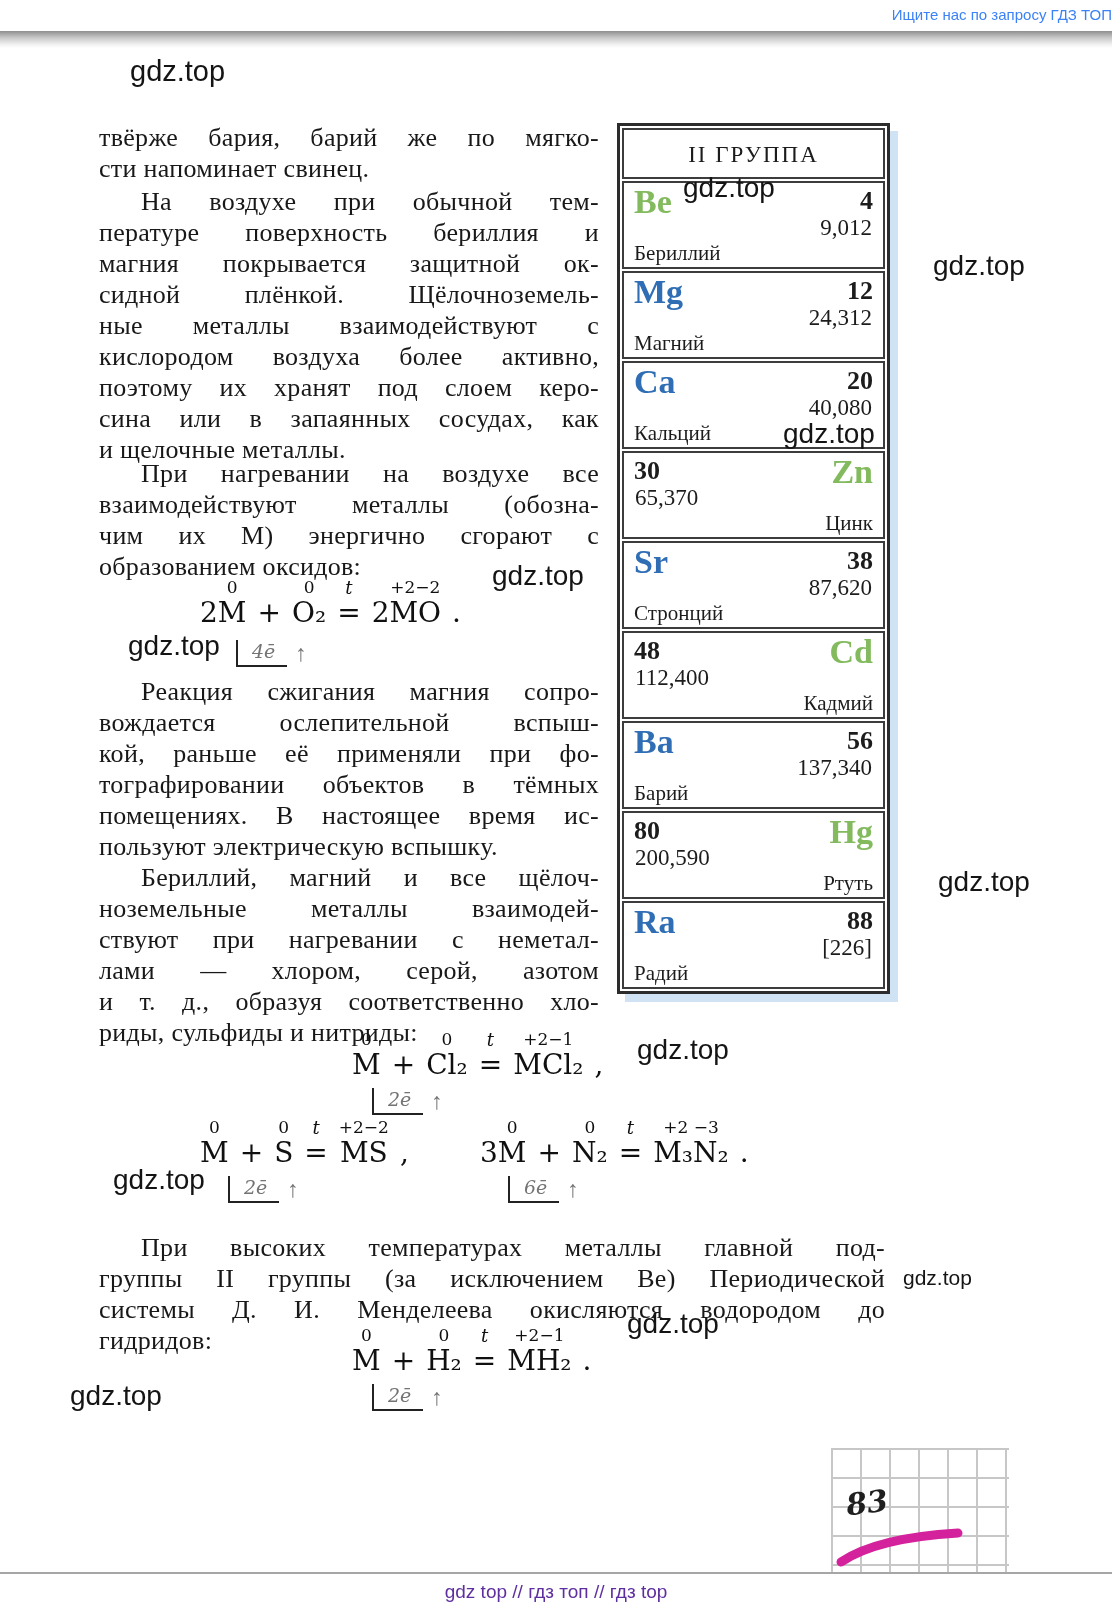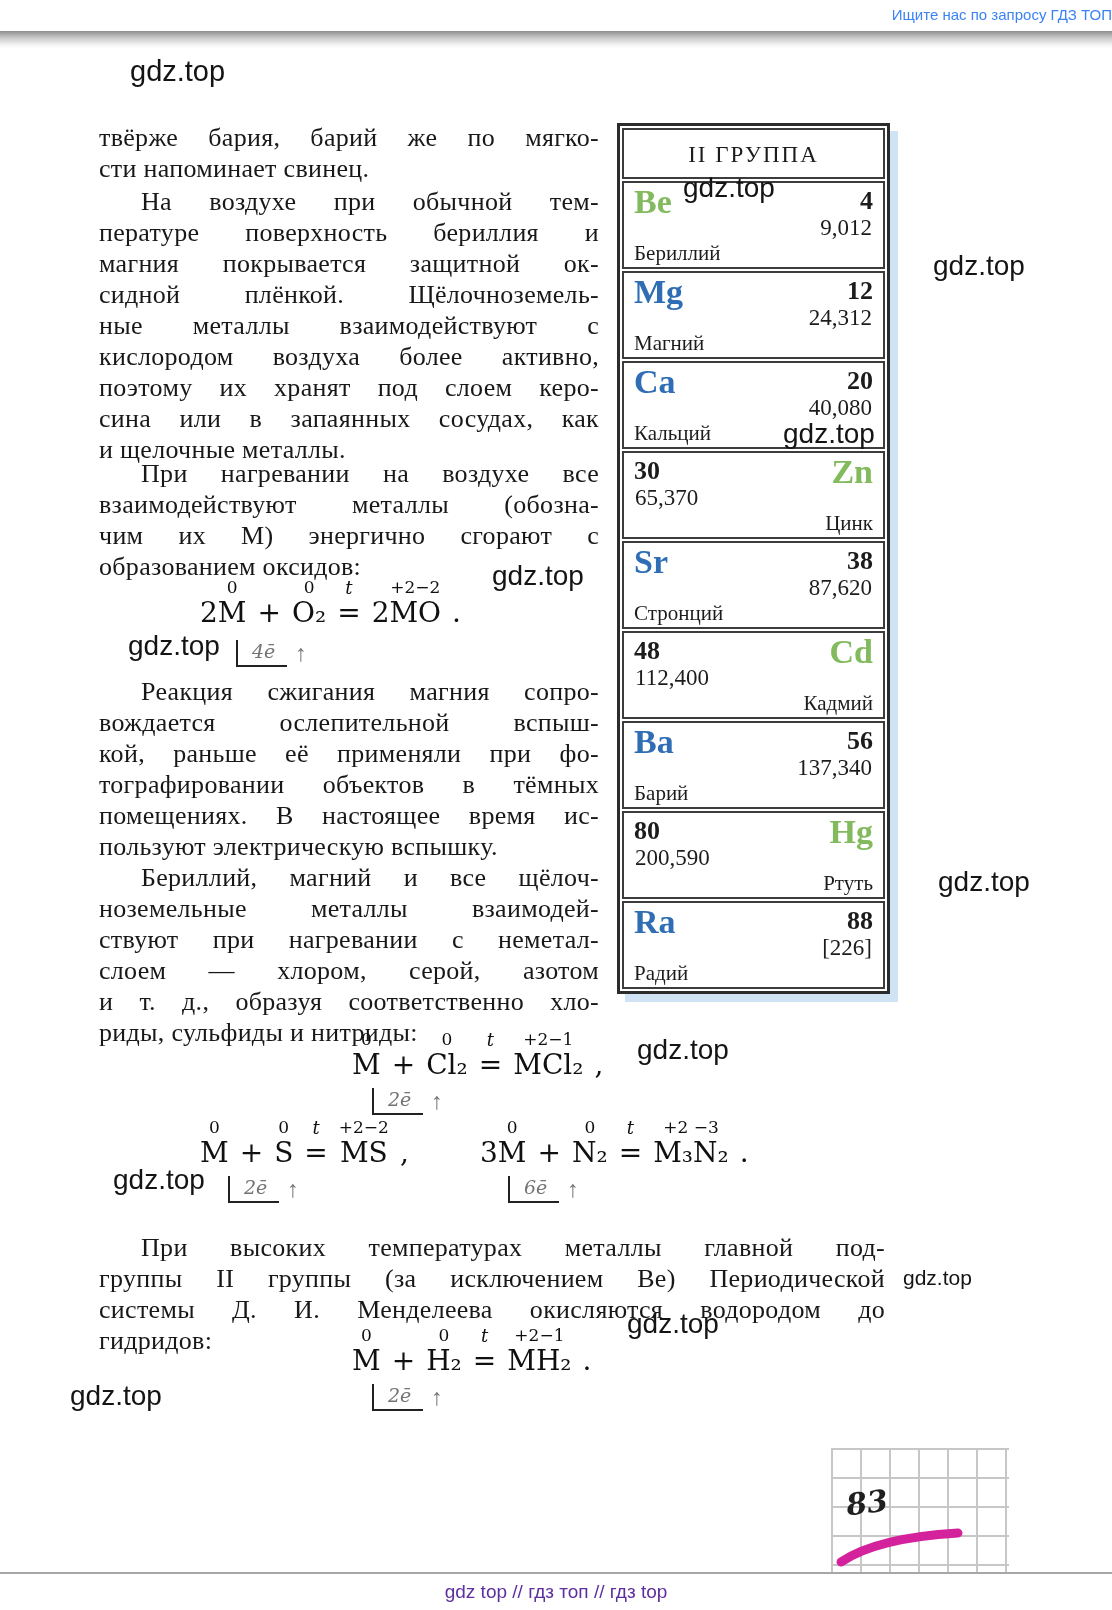--- a/index.html
+++ b/index.html
@@ -119,21 +119,21 @@
     <div class="ln">вождается ослепительной вспыш-</div>
     <div class="ln">кой, раньше её применяли при фо-</div>
     <div class="ln">тографировании объектов в тёмных</div>
     <div class="ln">помещениях. В настоящее время ис-</div>
     <div class="ln">пользуют электрическую вспышку.</div>
   </div>
   <div class="para" style="top:862px">
     <div class="ln ind">Бериллий, магний и все щёлоч-</div>
     <div class="ln">ноземельные металлы взаимодей-</div>
     <div class="ln">ствуют при нагревании с неметал-</div>
-    <div class="ln">слоем — хлором, серой, азотом</div>
+    <div class="ln">лами — хлором, серой, азотом</div>
     <div class="ln">и т. д., образуя соответственно хло-</div>
     <div class="ln">риды, сульфиды и нитриды:</div>
   </div>
   <div class="para wide" style="top:1232px">
     <div class="ln ind">При высоких температурах металлы главной под-</div>
     <div class="ln">группы II группы (за исключением Ве) Периодической</div>
     <div class="ln">системы Д. И. Менделеева окисляются водородом до</div>
     <div class="ln">гидридов:</div>
   </div>
 

